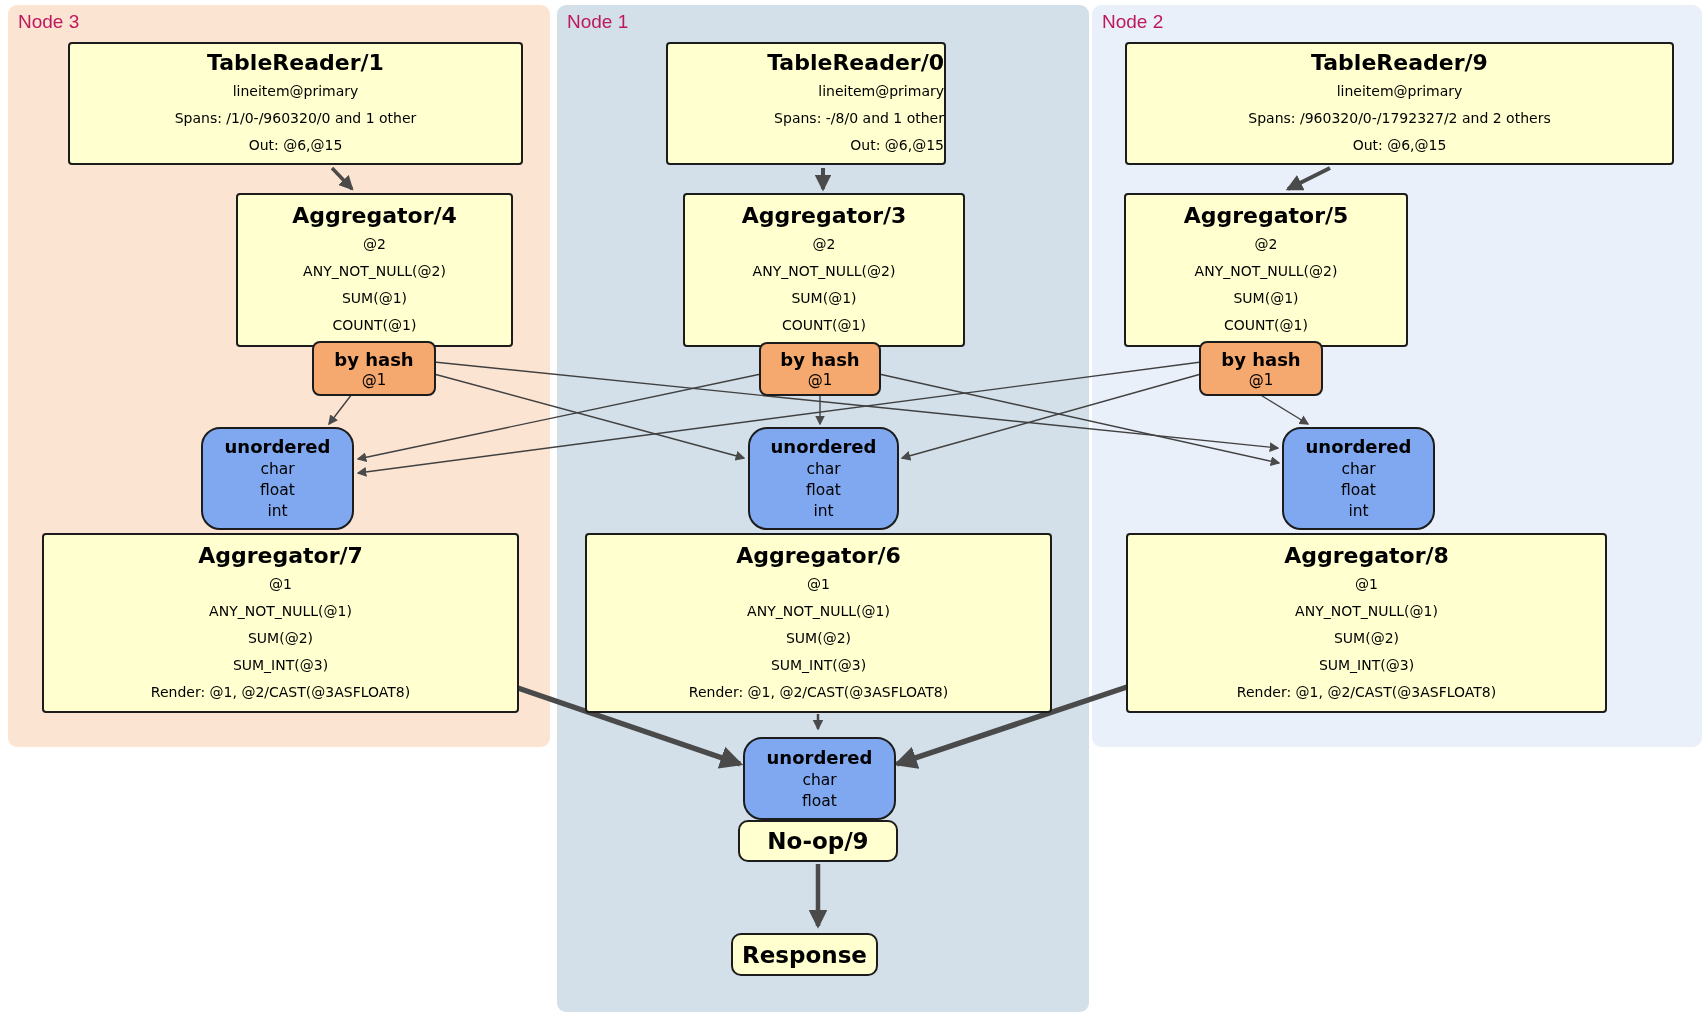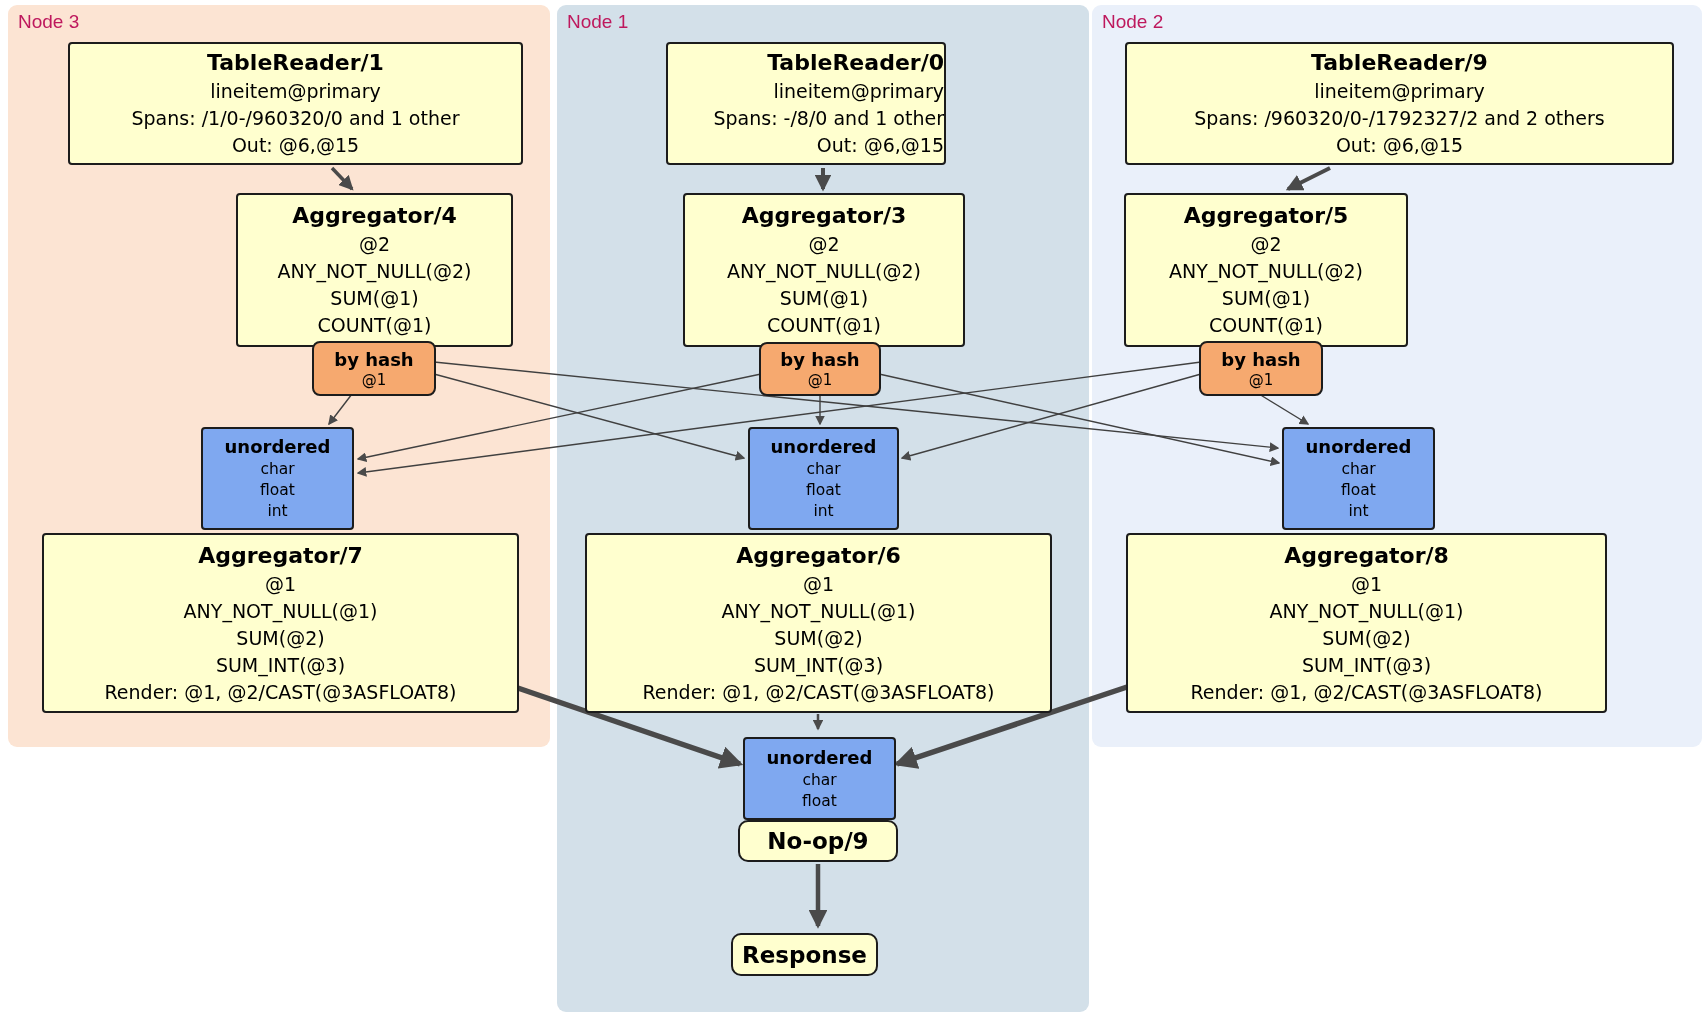--- a/index.html
+++ b/index.html
@@ -7,25 +7,25 @@
           font-family:"DejaVu Sans",sans-serif;}
   .region{position:absolute;border-radius:9px;z-index:0;}
   .region-label{position:absolute;z-index:3;font-family:"Liberation Sans",sans-serif;
                 font-size:19px;color:#be185d;white-space:nowrap;}
   svg.edges{position:absolute;left:0;top:0;z-index:1;}
   .box{position:absolute;box-sizing:border-box;border:2px solid #1c1c1c;z-index:2;
        display:flex;flex-direction:column;justify-content:center;align-items:center;
        text-align:center;color:#000;}
   .proc{background:#ffffcf;border-radius:4px;}
   .proc .box-title{font-size:22px;font-weight:bold;line-height:30px;white-space:nowrap;}
-  .proc .box-line{font-size:19px;line-height:27px;white-space:nowrap;}
+  .proc .box-line{font-size:14px;line-height:27px;white-space:nowrap;}
   .router{background:#f6a96f;border-radius:8px;}
   .router .box-title{font-size:18px;font-weight:bold;line-height:23px;white-space:nowrap;}
   .router .box-line{font-size:15px;line-height:19px;white-space:nowrap;}
-  .sync{background:#7fa8f0;border-radius:4px;}
+  .sync{background:#7fa8f0;border-radius:19px;}
   .sync .box-title{font-size:18px;font-weight:bold;line-height:24px;white-space:nowrap;}
   .sync .box-line{font-size:15.5px;line-height:21px;white-space:nowrap;}
   .term{background:#ffffcf;border-radius:10px;}
   .term .box-title{font-size:23px;font-weight:bold;line-height:26px;white-space:nowrap;}
 </style>
 </head>
 <body>
 
 <div class="canvas">
 

